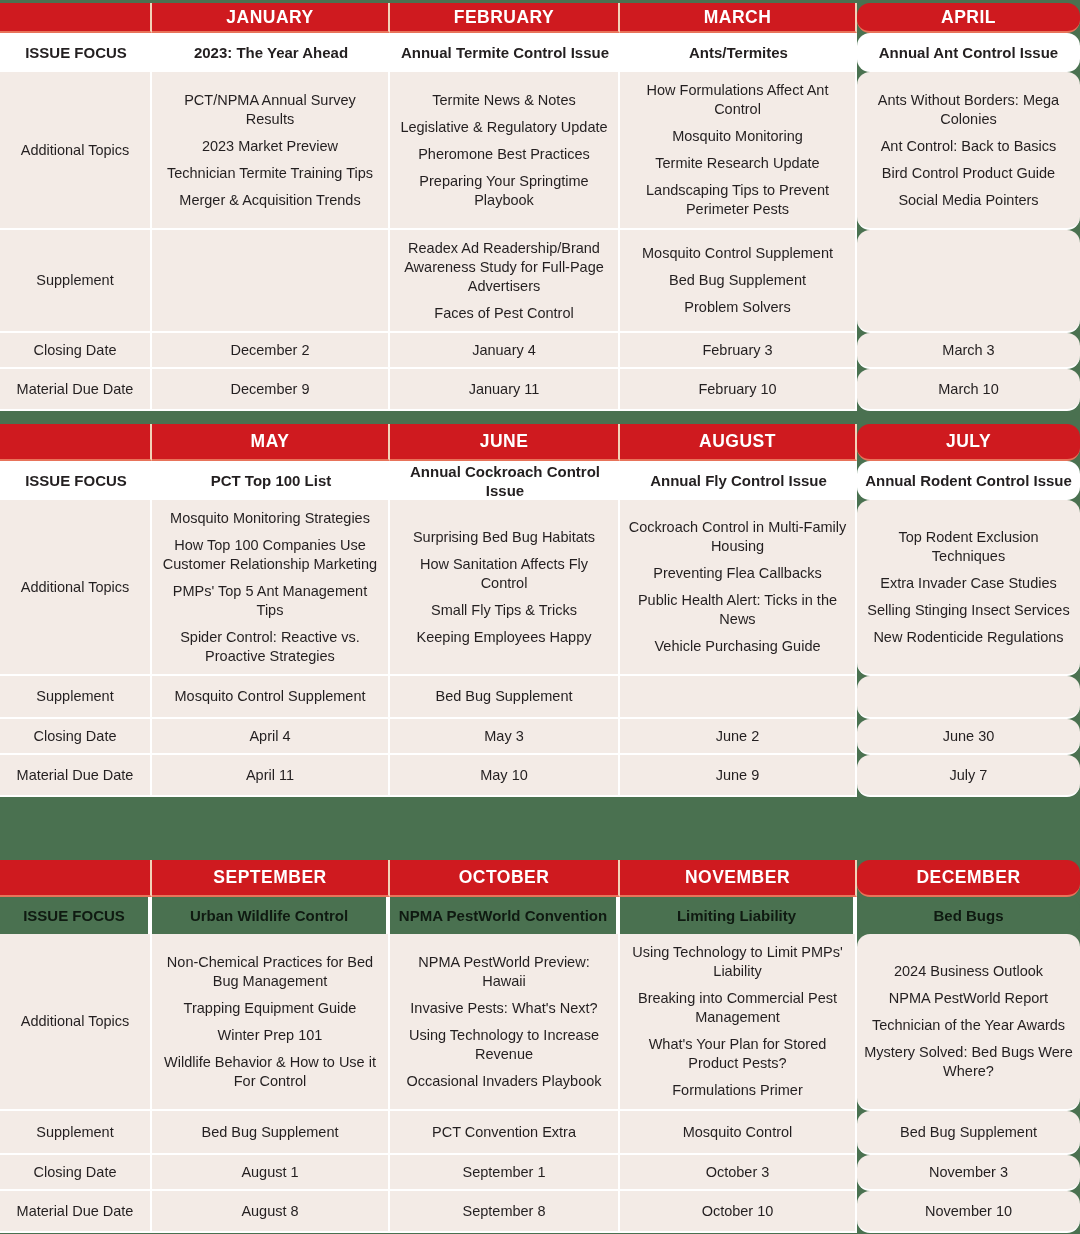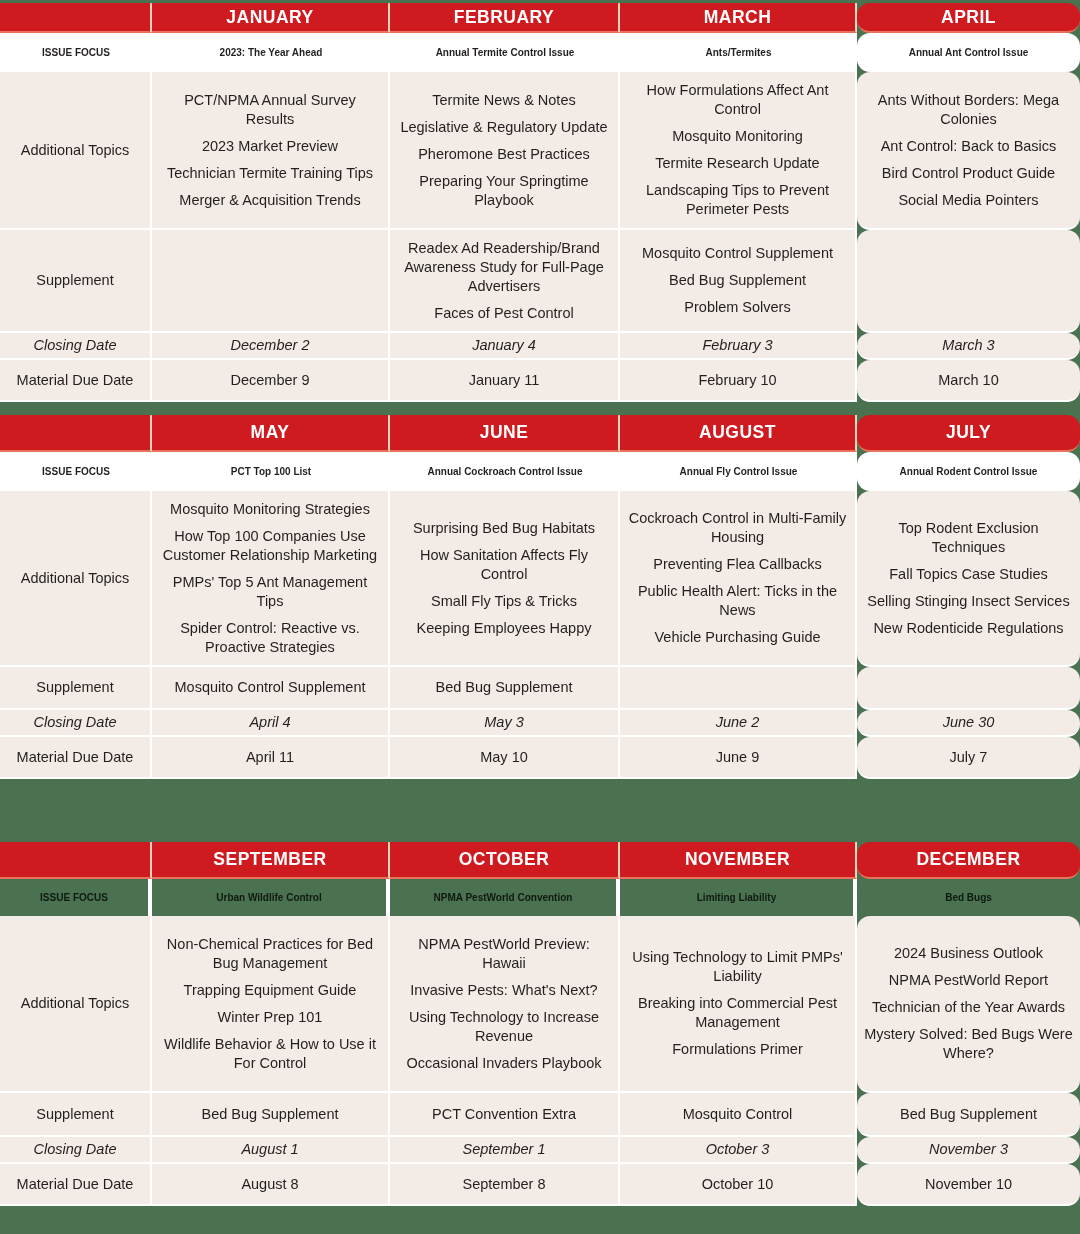--- a/index.html
+++ b/index.html
@@ -16,35 +16,35 @@
     display:flex; flex-direction:column; align-items:center; justify-content:center;
     text-align:center; box-sizing:border-box;
     border-right:2px solid #ffffff; border-bottom:2px solid #ffffff;
     background:#f3ebe6; font-size:14.5px; line-height:19px; padding:0 6px;
   }
   .cell:nth-child(5n) { border-right:none;border-radius:13px; }
   .hdr {
     background:#cf1a1f; color:#ffffff; font-weight:bold; font-size:17.5px;
     letter-spacing:0.5px; border-right:2px solid #f2d2b8; border-bottom:2px solid #e8735a;
   }
-  .focus { background:#ffffff; font-weight:bold; font-size:10px; border-bottom:none; border-right:none; }
+  .focus { background:#ffffff; font-weight:bold; font-size:15px; border-bottom:none; border-right:none; }
   .focus.green { background:#4a7150; color:#0f1a11; border-right:4px solid #ffffff; }
   .focus.green:nth-child(5n) { border-right:none; }
   .label { font-size:14.5px; }
   .focus-label { font-weight:bold; }
   .topic { margin:4px 0; }
   .band { height:13px; background:#4a7150; }
   .band2 { height:17px; background:#4a7150; }
   .band3 { height:21px; background:#4a7150; }
 
   .r-hdr1 { height:30px;text-align:center; }
   .r-focus1 { height:39px; }
   .r-top1 { height:158px; }
   .r-sup1 { height:103px; }
-  .r-date { height:27px;font-style:italic; }
+  .r-date { height:36px; }
   .r-mat { height:42px; }
 
   .r-hdr2 { height:37px; }
   .r-focus2 { height:39px; }
   .r-top2 { height:176px; }
   .r-sup2 { height:43px; }
 
   .r-hdr3 { height:37px;margin-top:46px; }
   .r-focus3 { height:37px; }
   .r-top3 { height:177px; }
@@ -149,21 +149,21 @@
         <div class="topic">Keeping Employees Happy</div>
       </div>
     <div class="cell r-top2 list">
         <div class="topic">Cockroach Control in Multi-Family Housing</div>
         <div class="topic">Preventing Flea Callbacks</div>
         <div class="topic">Public Health Alert: Ticks in the News</div>
         <div class="topic">Vehicle Purchasing Guide</div>
       </div>
     <div class="cell r-top2 list">
         <div class="topic">Top Rodent Exclusion Techniques</div>
-        <div class="topic">Fall Topics Case Studies</div>
+        <div class="topic">Extra Invader Case Studies</div>
         <div class="topic">Selling Stinging Insect Services</div>
         <div class="topic">New Rodenticide Regulations</div>
       </div>
 
     <div class="cell label r-sup2">Supplement</div>
     <div class="cell r-sup2 list">
         <div class="topic">Mosquito Control Supplement</div>
       </div>
     <div class="cell r-sup2 list">
         <div class="topic">Bed Bug Supplement</div>
@@ -207,20 +207,21 @@
       </div>
     <div class="cell r-top3 list">
         <div class="topic">NPMA PestWorld Preview: Hawaii</div>
         <div class="topic">Invasive Pests: What's Next?</div>
         <div class="topic">Using Technology to Increase Revenue</div>
         <div class="topic">Occasional Invaders Playbook</div>
       </div>
     <div class="cell r-top3 list">
         <div class="topic">Using Technology to Limit PMPs' Liability</div>
         <div class="topic">Breaking into Commercial Pest Management</div>
+        <div class="topic">What's Your Plan for Stored Product Pests?</div>
         <div class="topic">Formulations Primer</div>
       </div>
     <div class="cell r-top3 list">
         <div class="topic">2024 Business Outlook</div>
         <div class="topic">NPMA PestWorld Report</div>
         <div class="topic">Technician of the Year Awards</div>
         <div class="topic">Mystery Solved: Bed Bugs Were Where?</div>
       </div>
 
     <div class="cell label r-sup3">Supplement</div>

